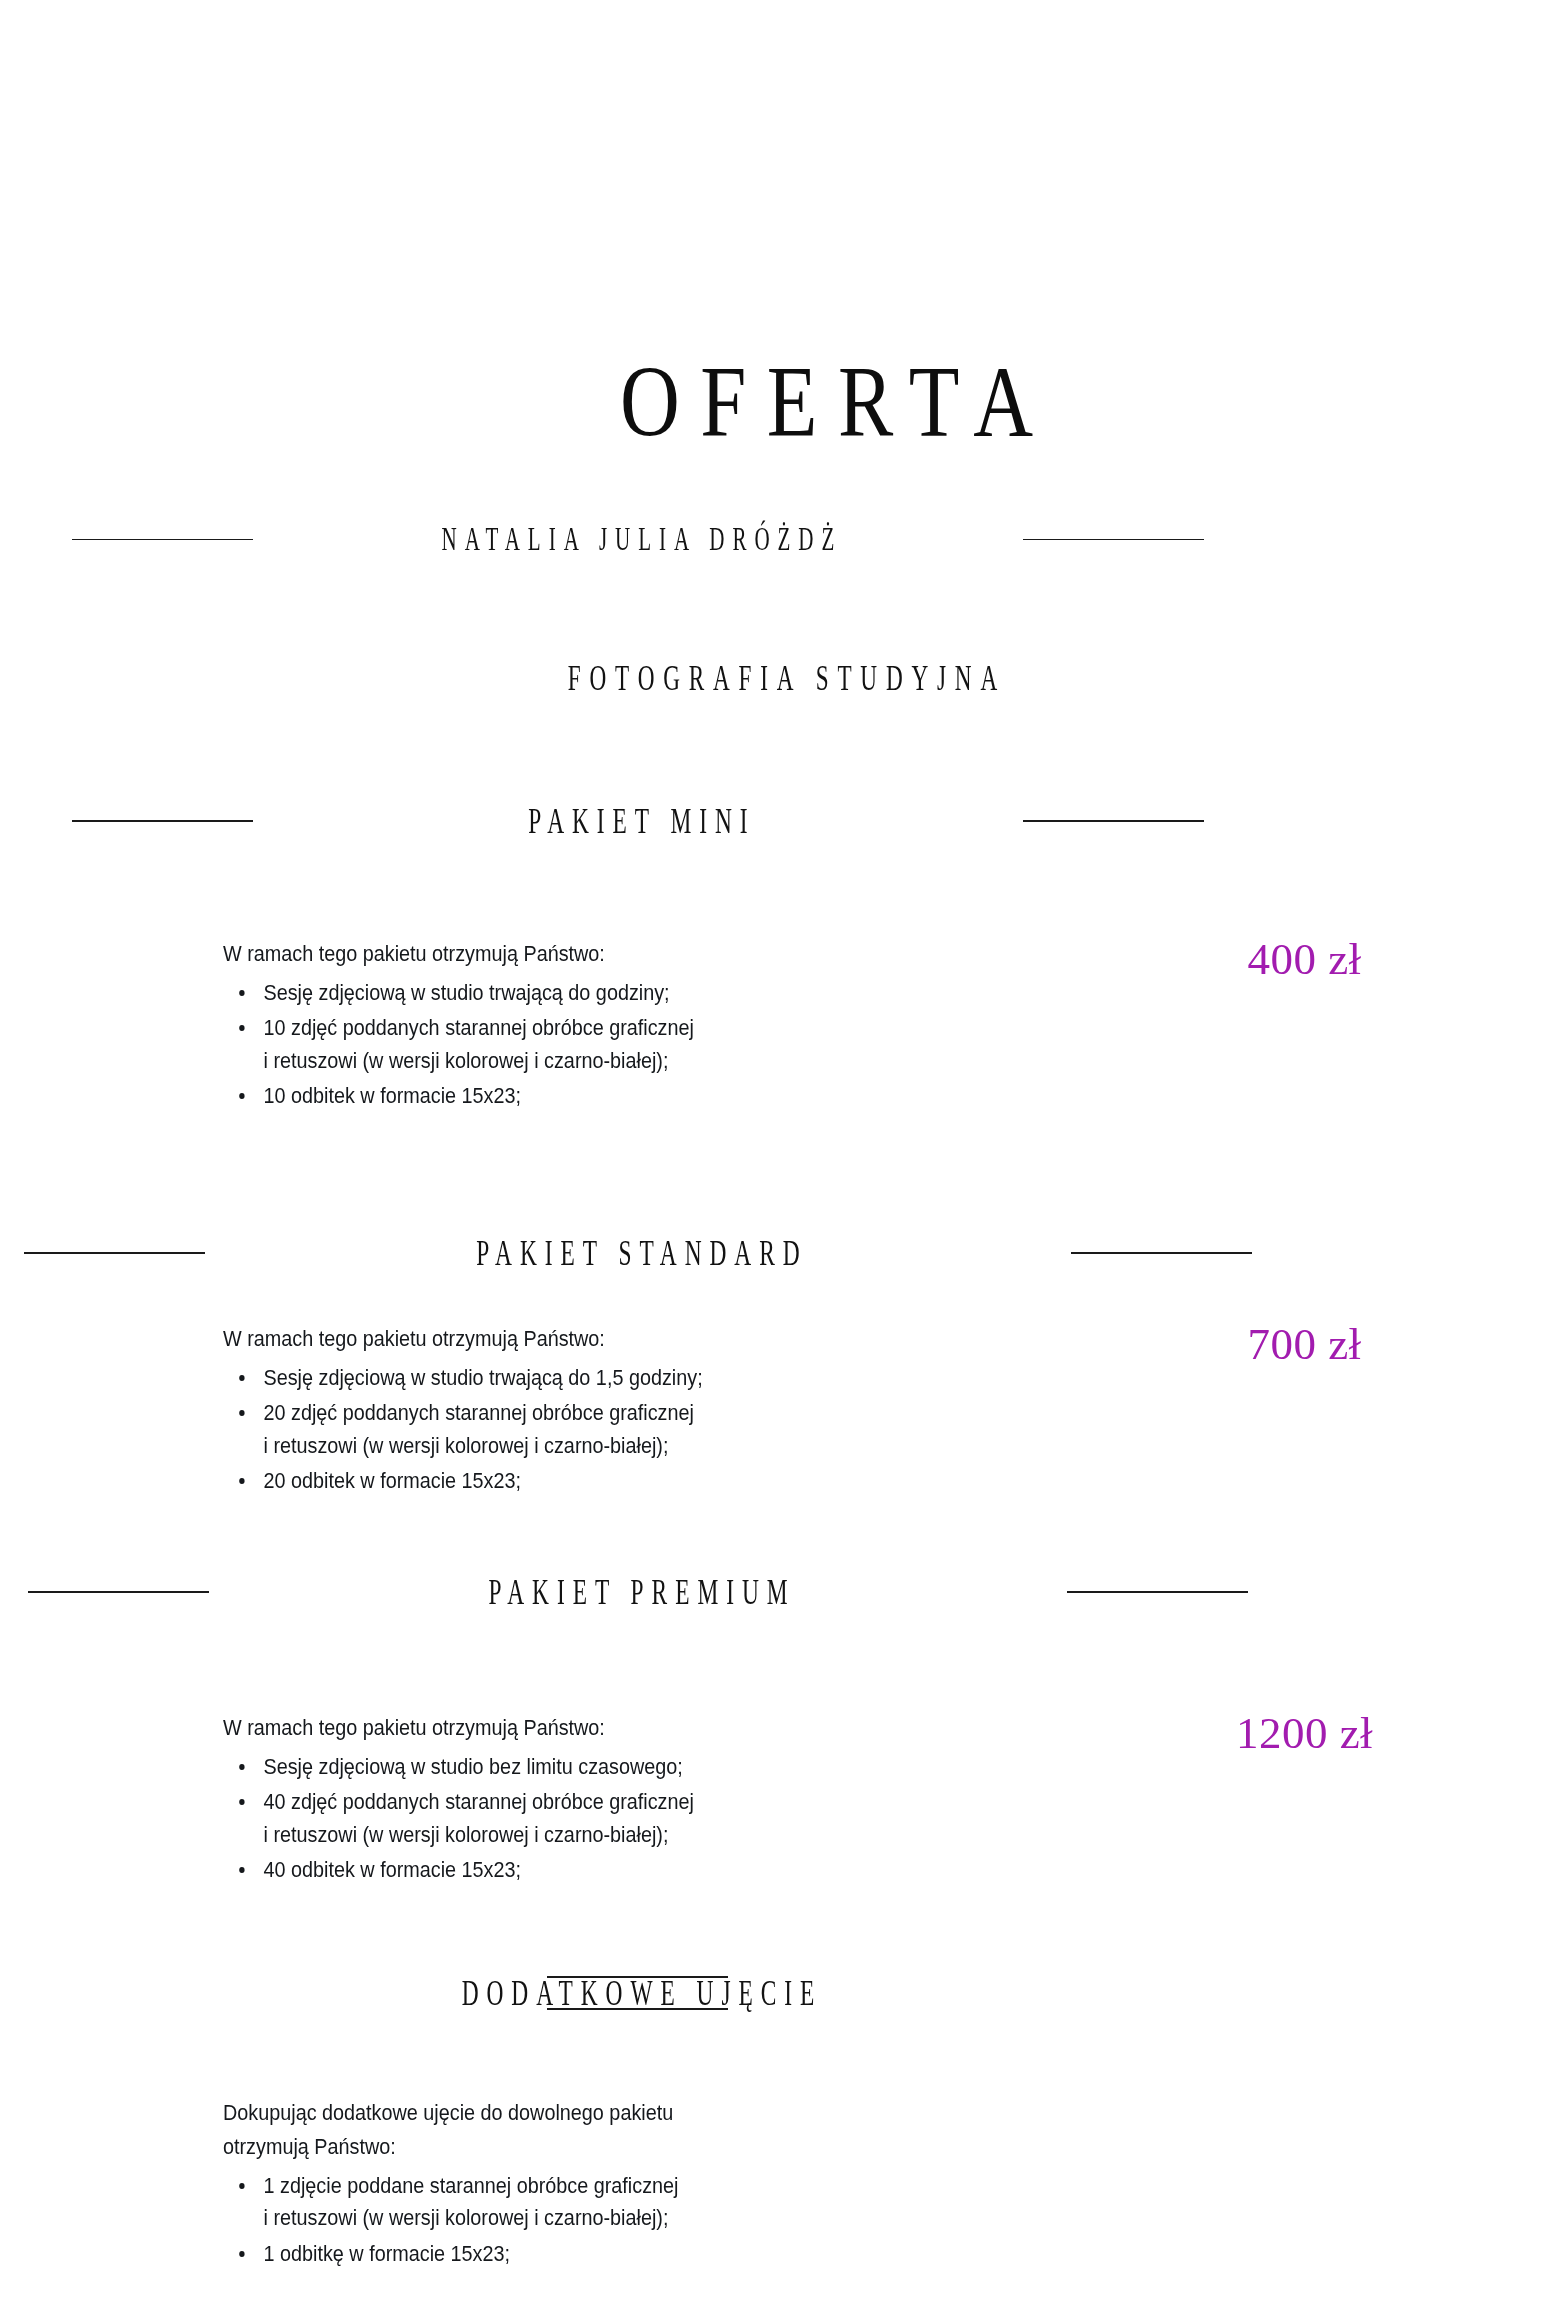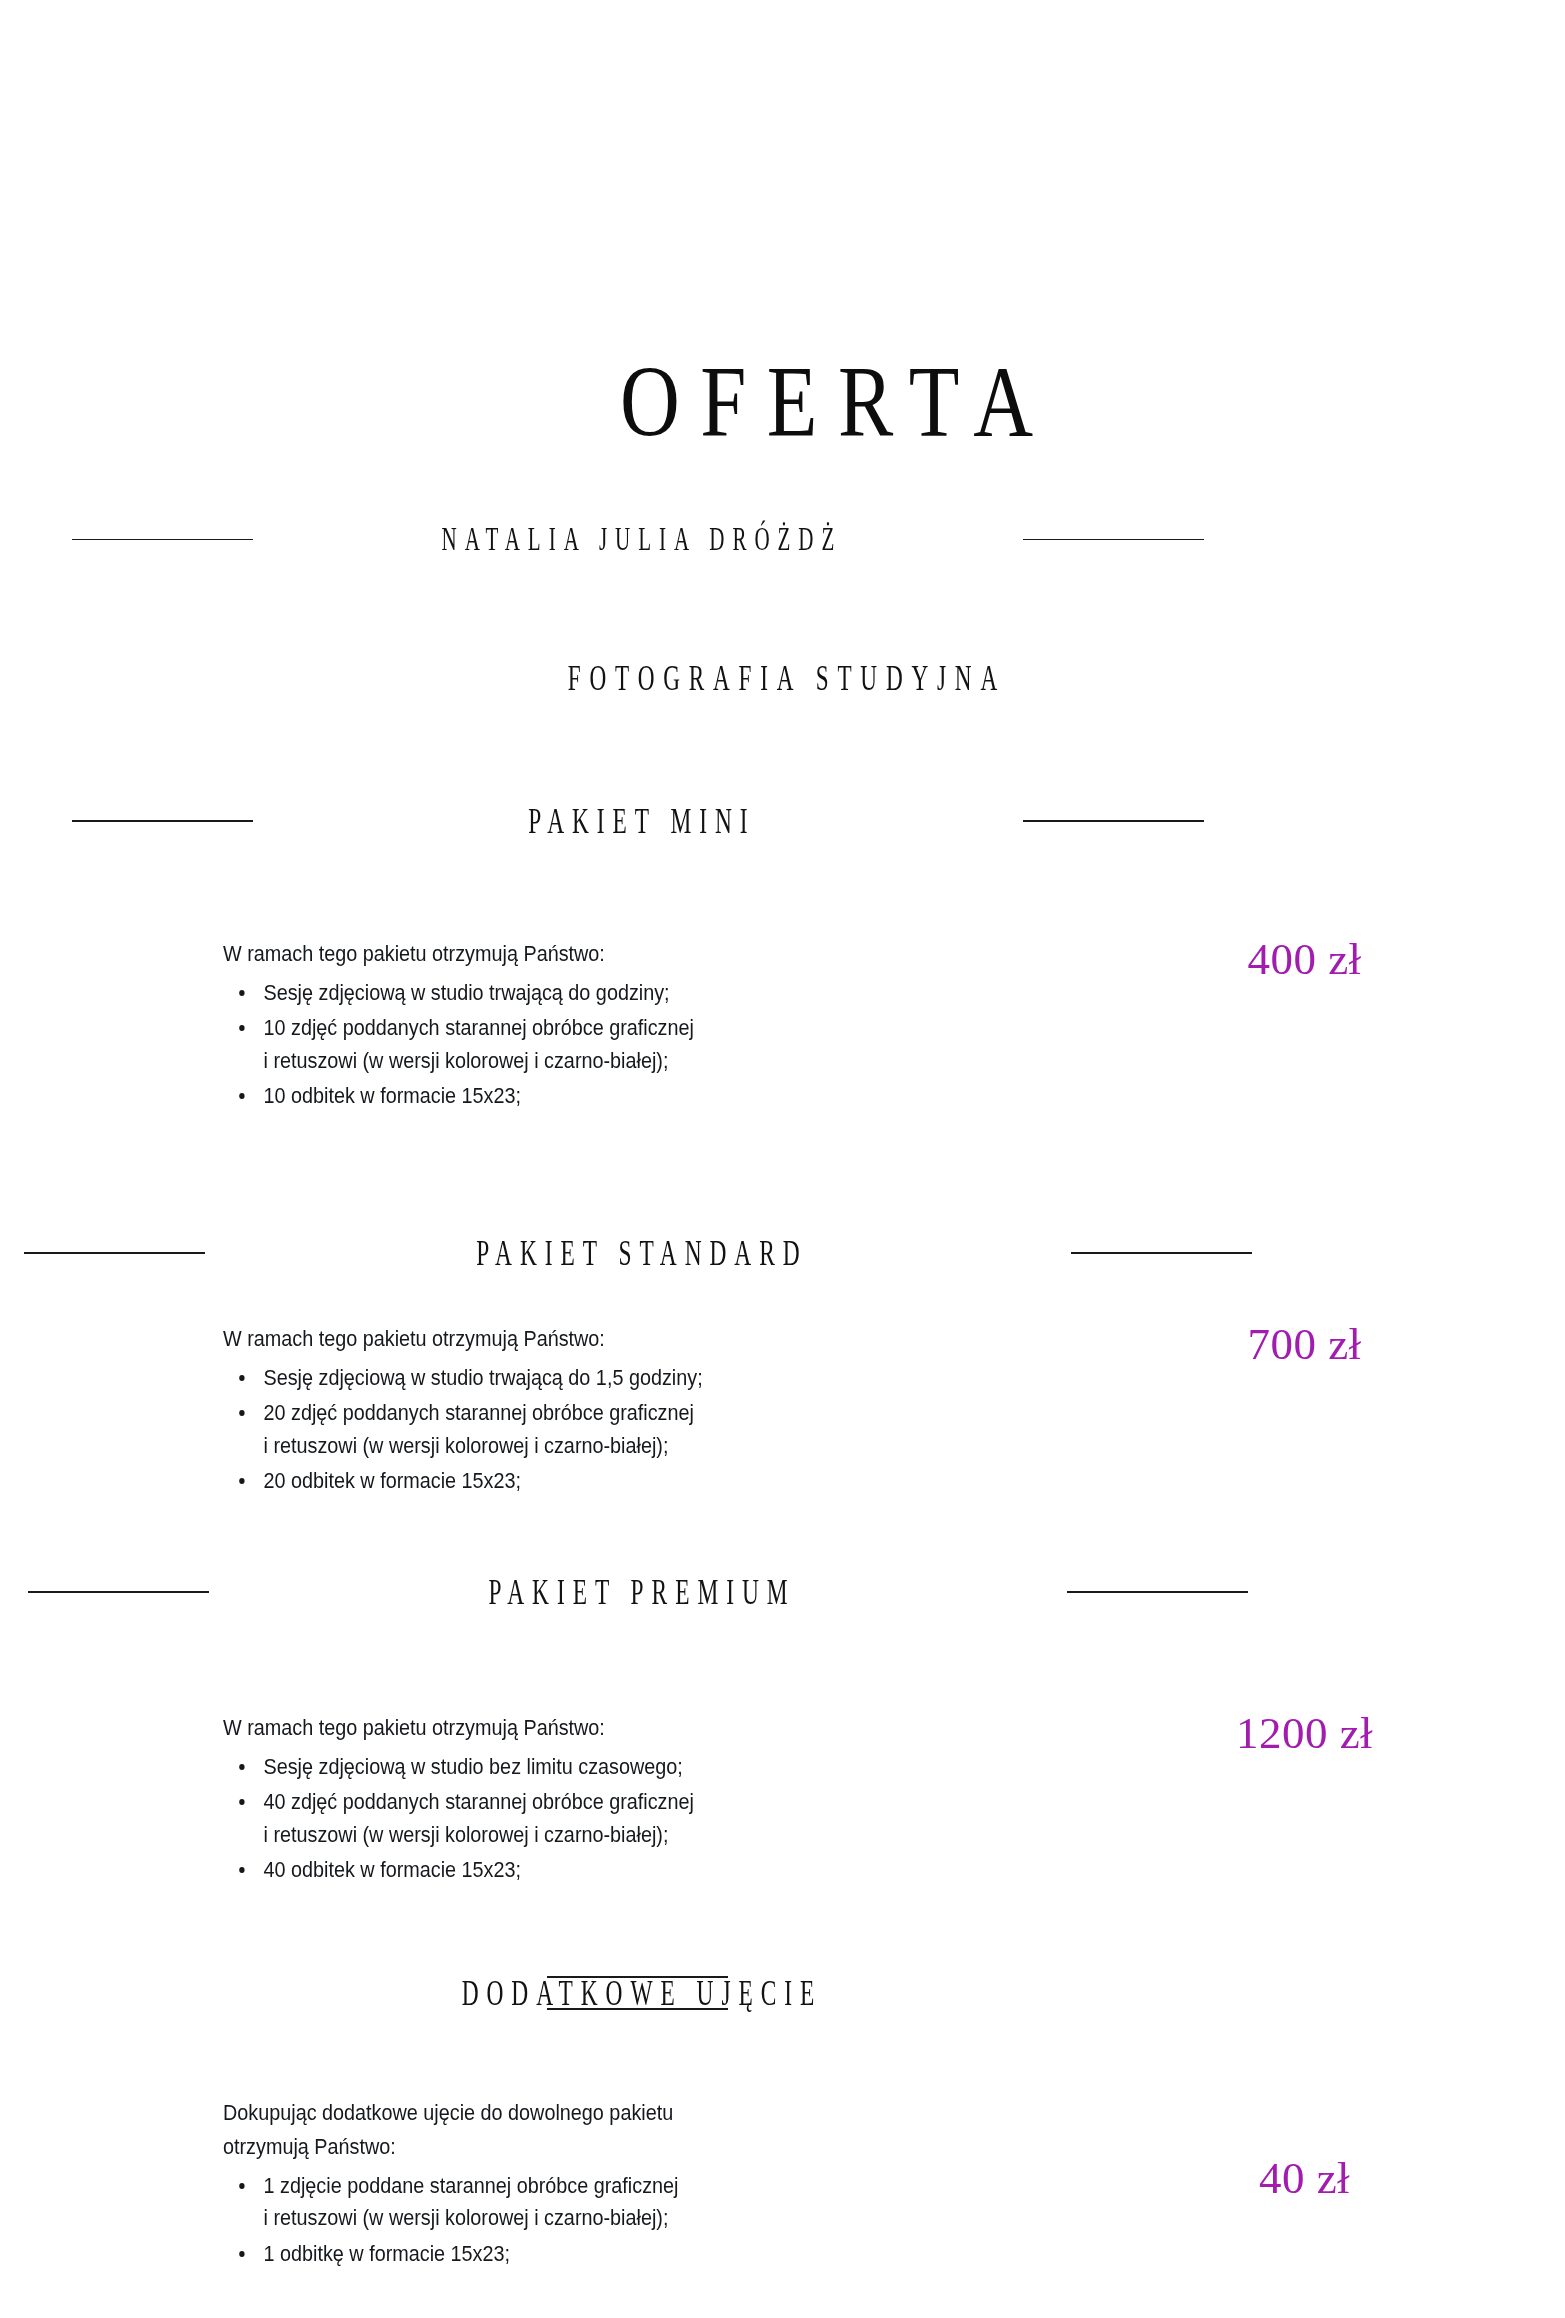--- a/index.html
+++ b/index.html
@@ -259,19 +259,16 @@
   <div class="pkg" style="top:2096px;">
     <div class="pkg-body">
       <p class="pkg-intro">Dokupując dodatkowe ujęcie do dowolnego pakietu
 otrzymują Państwo:</p>
       <ul class="pkg-list">
         <li><span class="dot"></span><span>1 zdjęcie poddane starannej obróbce graficznej
 i retuszowi (w wersji kolorowej i czarno-białej);</span></li>
         <li><span class="dot"></span><span>1 odbitkę w formacie 15x23;</span></li>
       </ul>
     </div>
-    <div class="pkg-price-wrap" style="padding-top:60px;">
-      <span class="price">40 zł</span>
-    </div>
   </div>
 
 </div>
 
 
 </body></html>

